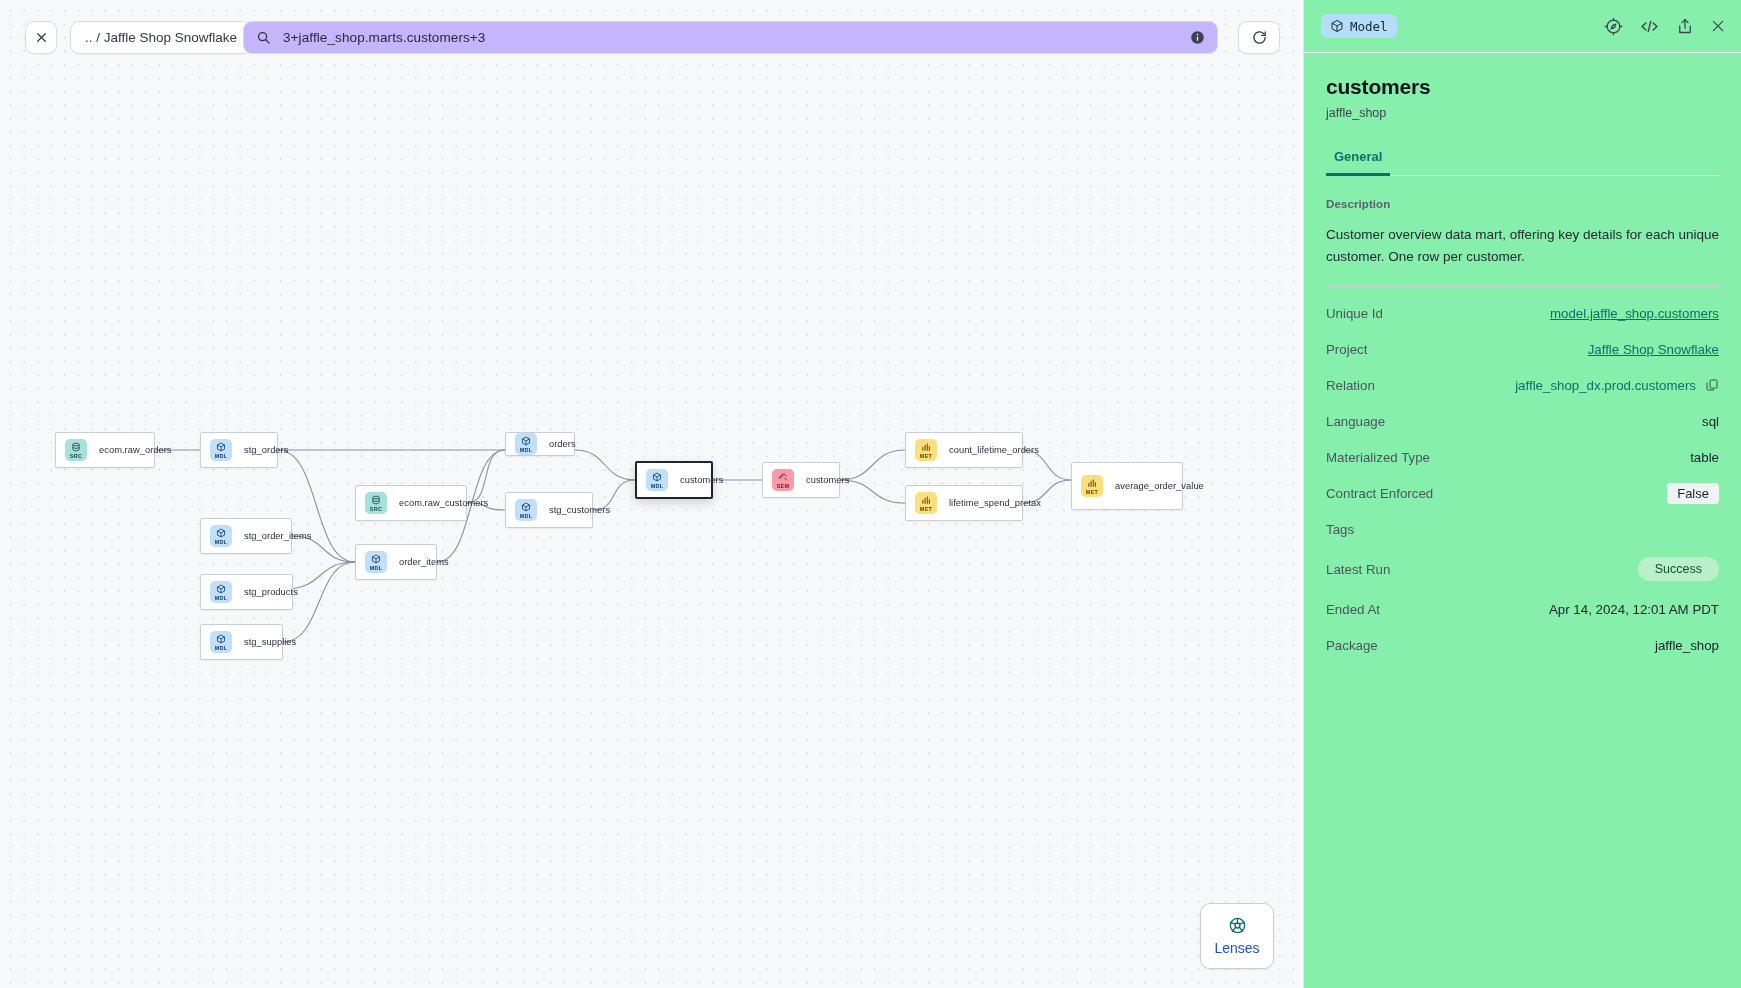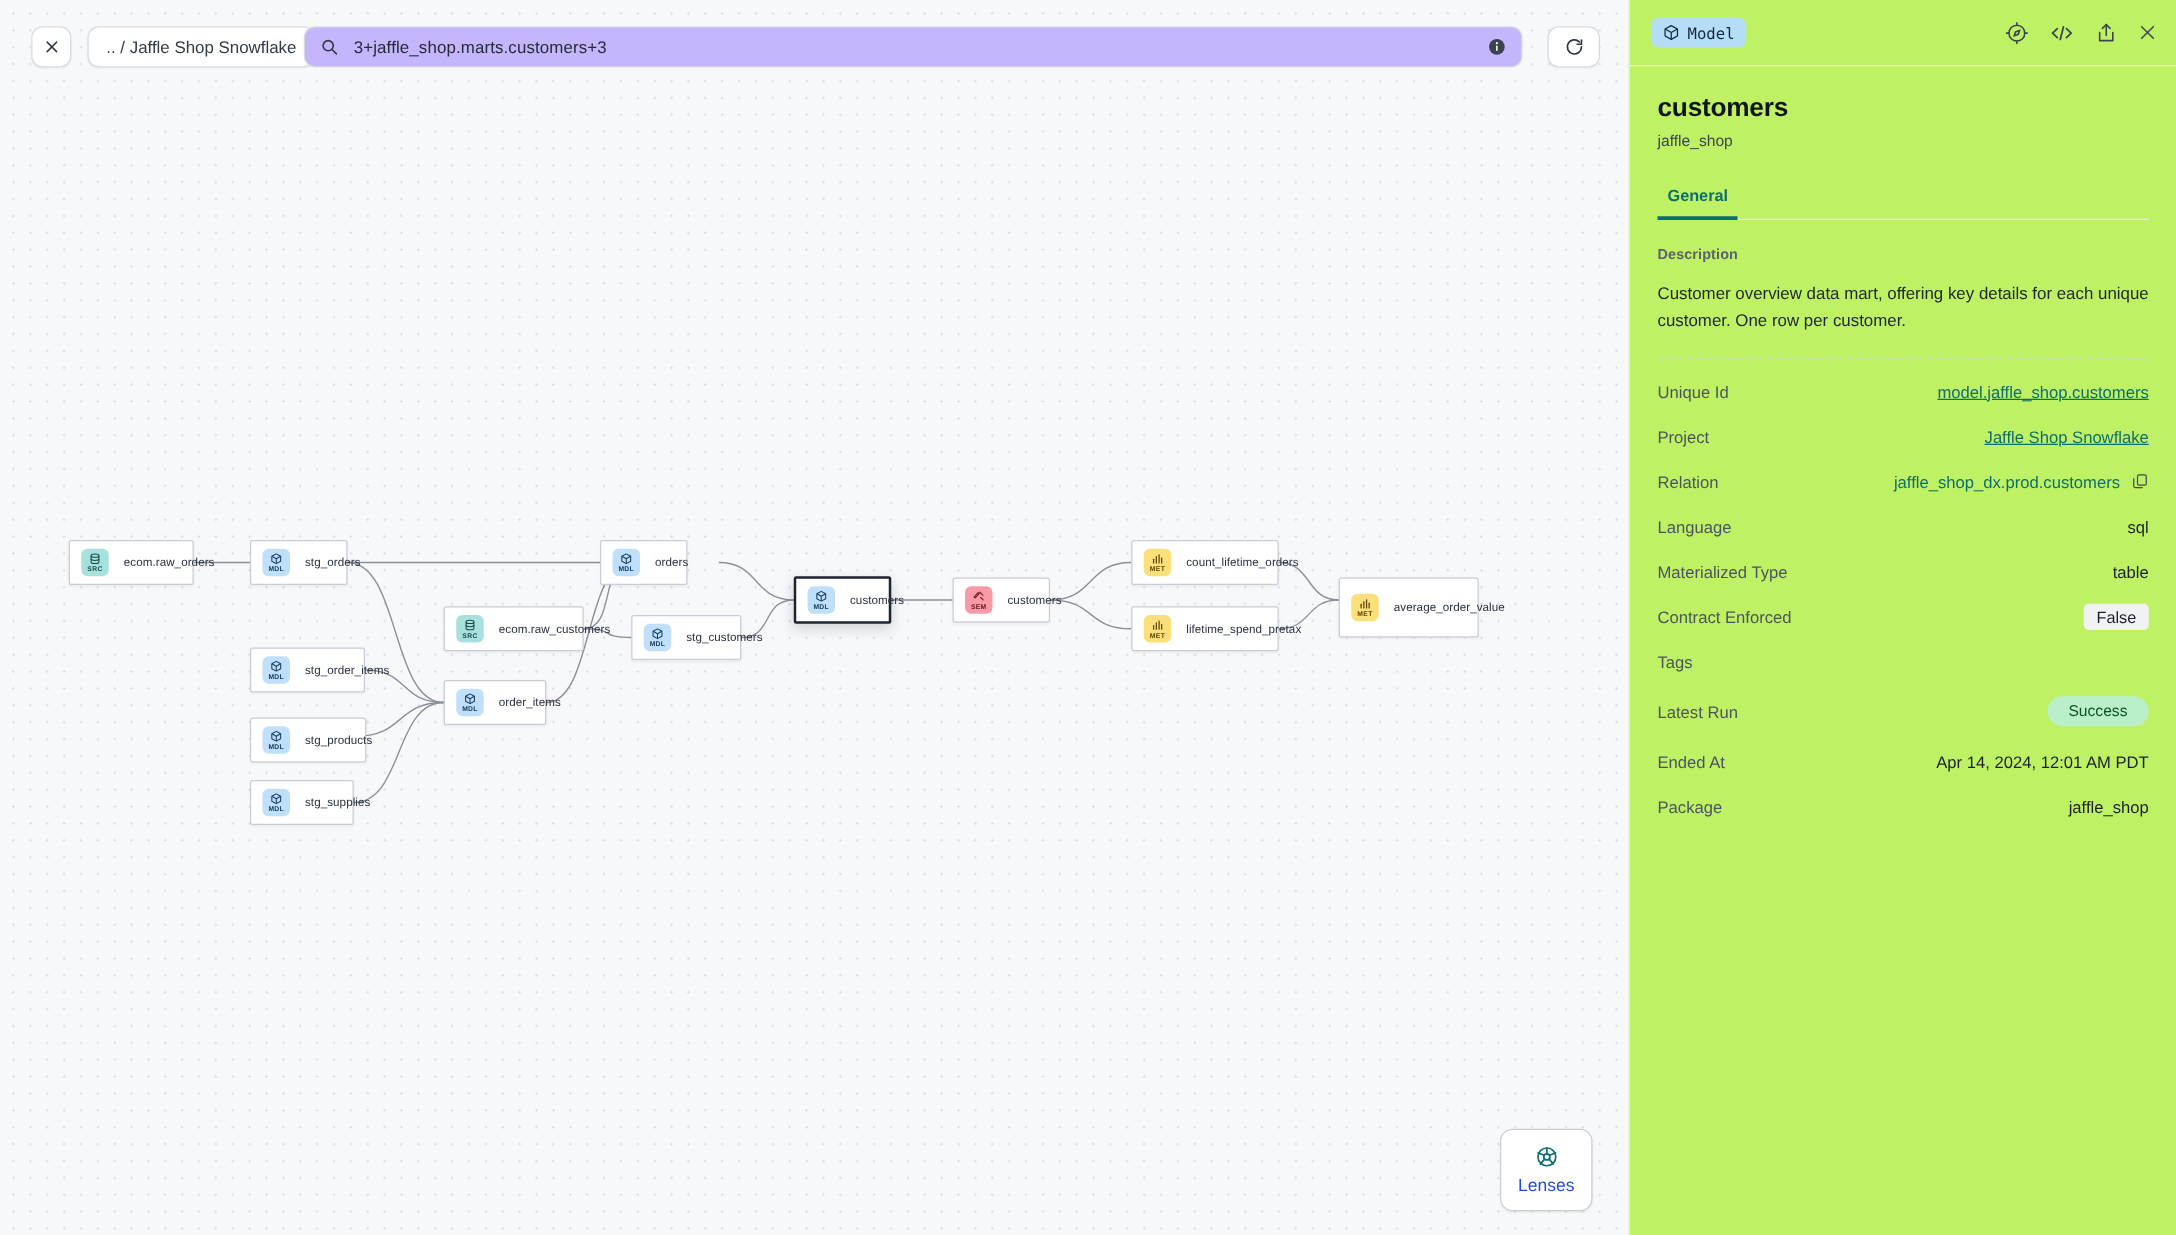--- a/index.html
+++ b/index.html
@@ -90,21 +90,21 @@
     background: #fff; border: 1px solid #c9ced6; border-radius: 10px;
     display: flex; flex-direction: column; align-items: center; justify-content: center;
     gap: 5px; cursor: pointer; box-shadow: 0 1px 2px rgba(16,24,40,.06);
   }
   #lenses .lt { font-size: 14px; color: #1d4ed8; }
 
   
   #panel {
     position: absolute; left: 1303px; top: 0;
     width: 438px; height: 988px;
-    background: #bef264; border-left: 1px solid #e3e6ea;
+    background: #86efac; border-left: 1px solid #e3e6ea;
     display: flex; flex-direction: column;
   }
   #panel-top {
     height: 53px; display: flex; align-items: center;
     padding: 0 15px 0 17px; border-bottom: 1px solid #eceef1;
   }
   #type-badge {
     background: #b5ddf7; color: #14283c; border-radius: 6px;
     height: 24px; padding: 0 9px; display: flex; align-items: center; gap: 6px;
     font-size: 12.5px; font-family: "DejaVu Sans Mono", monospace;
@@ -237,21 +237,21 @@
         <div class="node" style="left: 355px; top: 544px; width: 82px; height: 36px;">
           <div class="badge mdl">
             <span class="g"><svg width="10" height="10" viewBox="0 0 24 24" fill="none" stroke="currentColor" stroke-width="2" stroke-linejoin="round">
                 <path d="M12 2.6 L20.5 7.2 L20.5 16.8 L12 21.4 L3.5 16.8 L3.5 7.2 Z"></path>
                 <path d="M3.7 7.3 L12 11.9 L20.3 7.3 M12 11.9 L12 21.2"></path>
               </svg></span>
             <span class="tx">MDL</span>
           </div>
           <span class="label">order_items</span>
         </div>
-        <div class="node" style="left: 480px; top: 432px; width: 70px; height: 36px;">
+        <div class="node" style="left: 505px; top: 432px; width: 70px; height: 24px;">
           <div class="badge mdl">
             <span class="g"><svg width="10" height="10" viewBox="0 0 24 24" fill="none" stroke="currentColor" stroke-width="2" stroke-linejoin="round">
                 <path d="M12 2.6 L20.5 7.2 L20.5 16.8 L12 21.4 L3.5 16.8 L3.5 7.2 Z"></path>
                 <path d="M3.7 7.3 L12 11.9 L20.3 7.3 M12 11.9 L12 21.2"></path>
               </svg></span>
             <span class="tx">MDL</span>
           </div>
           <span class="label">orders</span>
         </div>
         <div class="node" style="left: 505px; top: 492px; width: 88px; height: 36px;">

